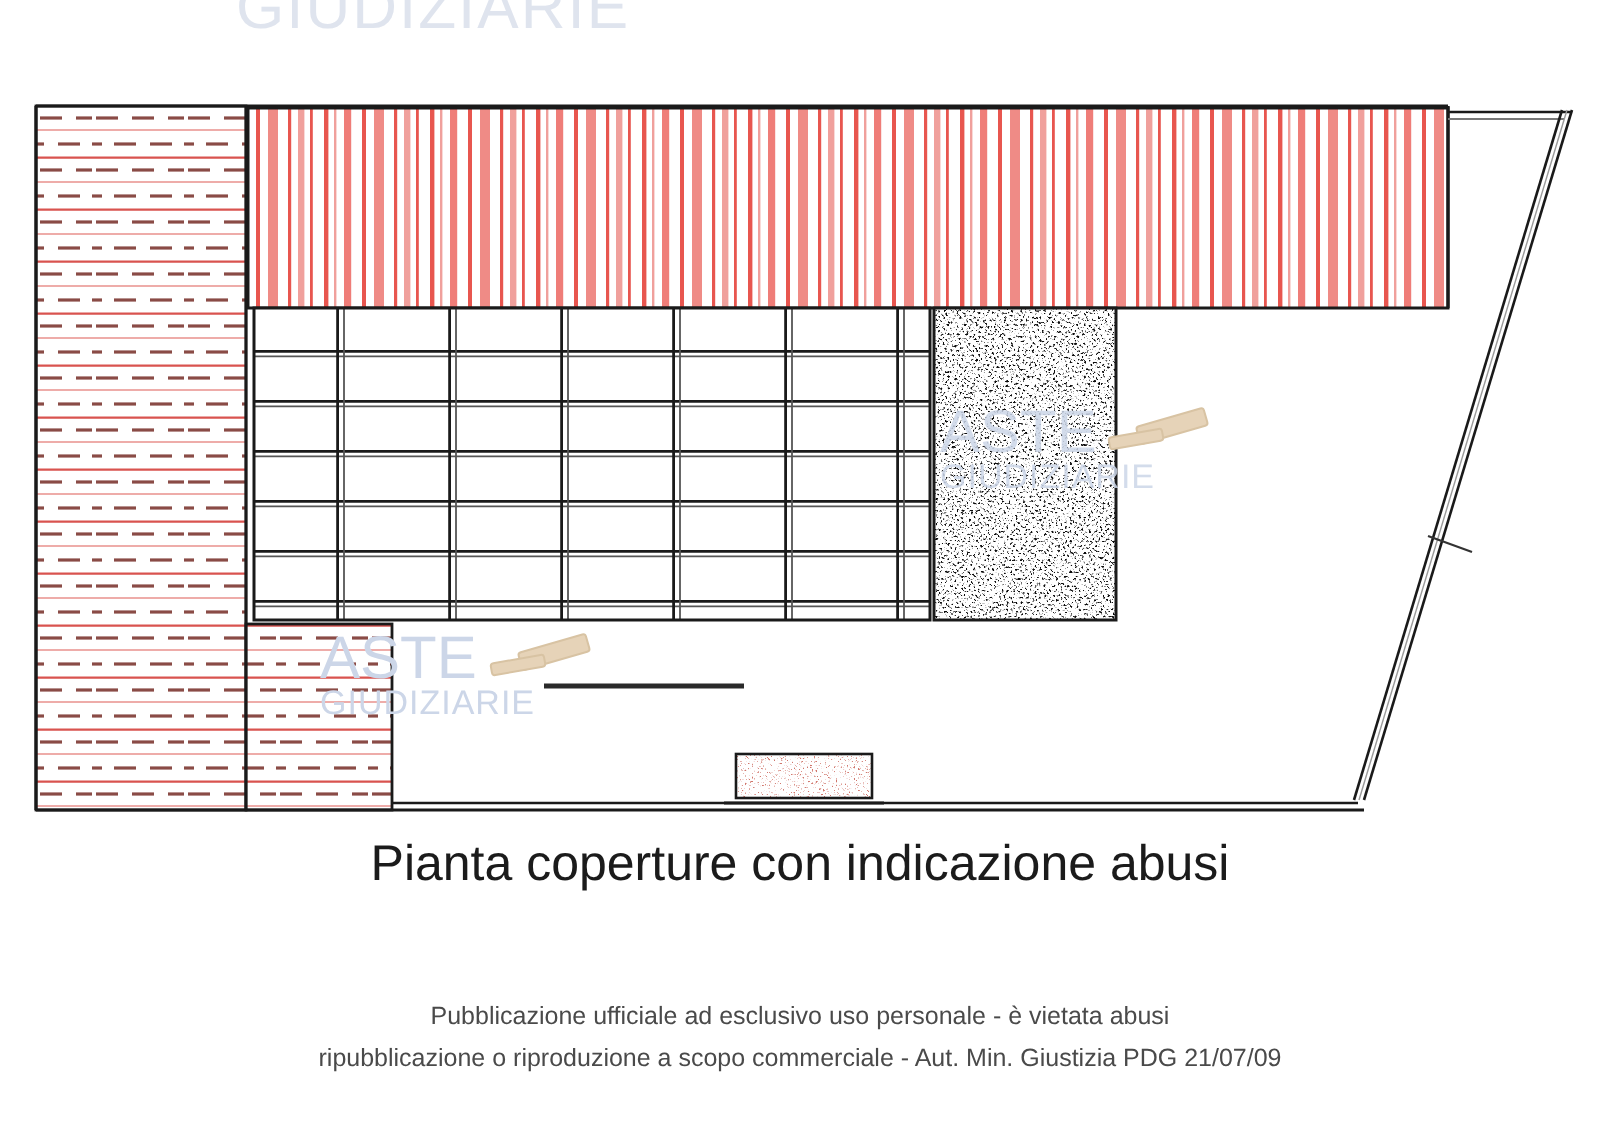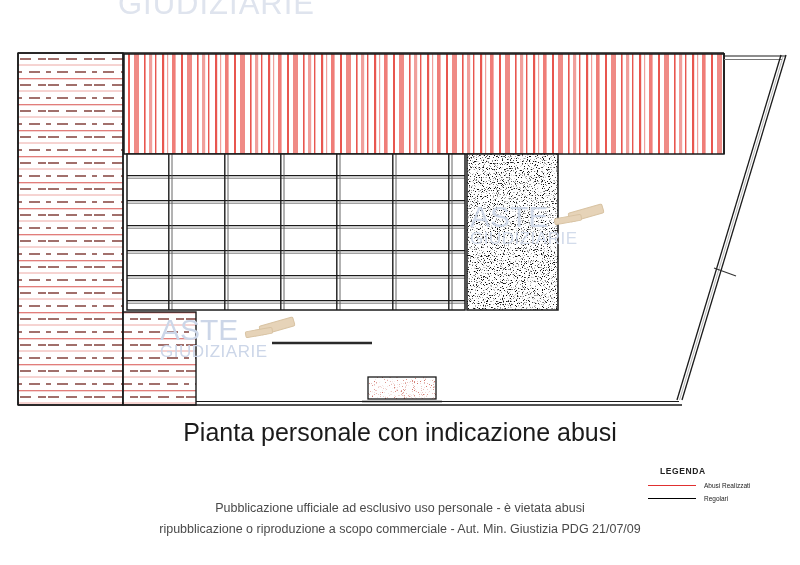--- a/index.html
+++ b/index.html
@@ -200,32 +200,21 @@
   <div class="wm-aste mid">
     <span class="l1">ASTE</span>
     <span class="l2">GIUDIZIARIE</span>
   </div>
   <div class="gavel" style="left:552px;top:205px;">
     <div class="head"></div>
       <div class="handle"></div>
   </div>
 
 
-  <div class="title">Pianta personale con indicazione abusi</div>
-
-  <div class="legend">
-    <div class="lg-title">LEGENDA</div>
-    <div class="lg-row">
-      <span class="swatch red"></span>
-      <span class="lg-label">Abusi Realizzati</span>
-    </div>
-    <div class="lg-row">
-      <span class="swatch"></span>
-      <span class="lg-label">Regolari</span>
-    </div>
-  </div>
+  <div class="title">Pianta coperture con indicazione abusi</div>
+
 
   <div class="footer">
     <div>Pubblicazione ufficiale ad esclusivo uso personale - è vietata abusi</div>
     <div>ripubblicazione o riproduzione a scopo commerciale - Aut. Min. Giustizia PDG 21/07/09</div>
   </div>
 
 </div>
 
 </body></html>

